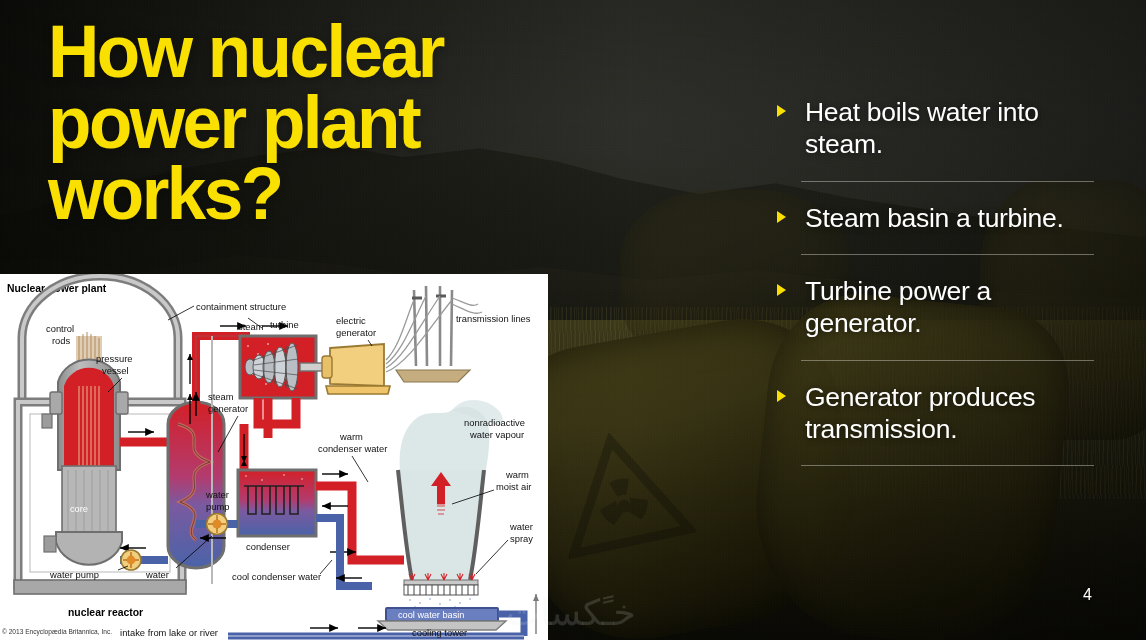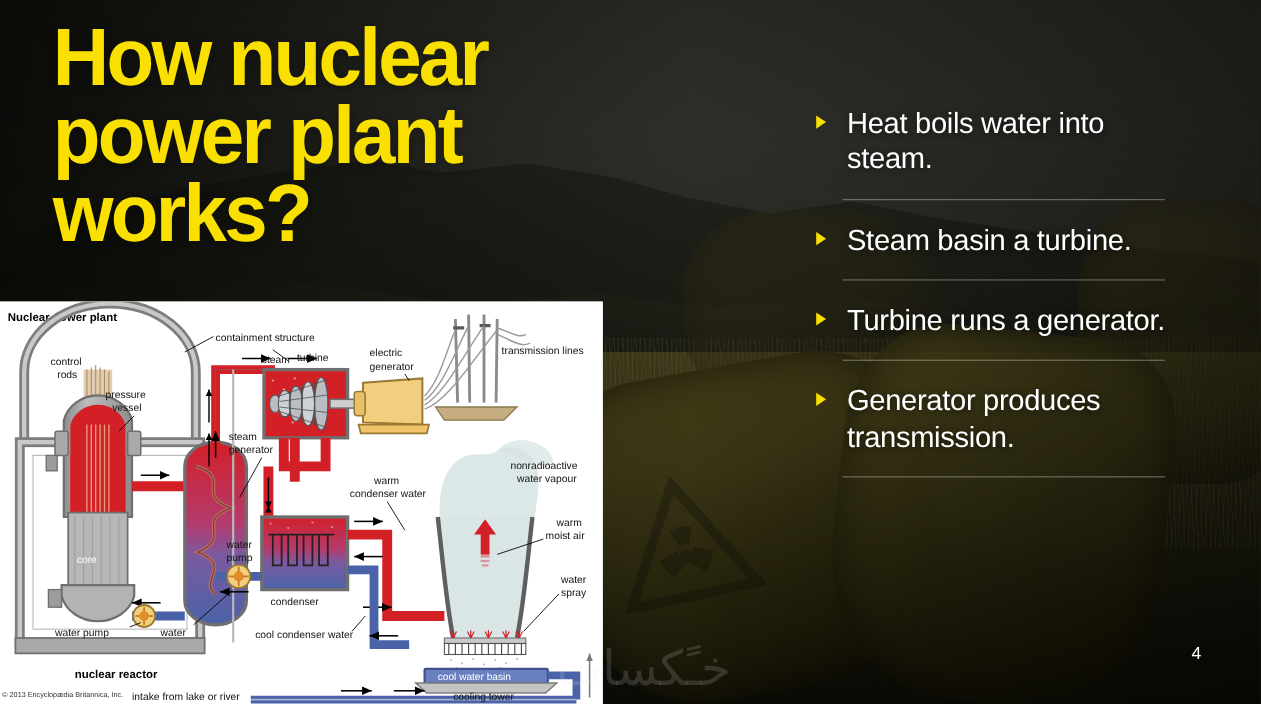--- a/index.html
+++ b/index.html
@@ -96,21 +96,21 @@
     background:#ffffff; overflow:hidden;
   }
   #diagram svg{ display:block; width:548px; height:366px; }
   .dlabel{ font-family:"Liberation Sans", sans-serif; font-size:9.4px; fill:#111; }
   .dlabel-b{ font-family:"Liberation Sans", sans-serif; font-size:10.4px; font-weight:700; fill:#000; }
   .dlabel-sm{ font-family:"Liberation Sans", sans-serif; font-size:6.6px; fill:#333; }
   .dlabel-w{ font-family:"Liberation Sans", sans-serif; font-size:9.2px; fill:#fff; }
   .lead{ stroke:#000; stroke-width:.8; fill:none; }
 
   
-  #bullets{ position:absolute; left:736px; top:96px; width:330px; }
+  #bullets{ position:absolute; left:771px; top:96px; width:330px; }
   .bullet{ position:relative; padding-left:34px; }
   .bullet .tri{
     position:absolute; left:6px; top:9px;
     width:0; height:0;
     border-left:9px solid #f9e000;
     border-top:6px solid transparent;
     border-bottom:6px solid transparent;
   }
   .bullet .btext{
     color:#ffffff;
@@ -126,21 +126,21 @@
   }
 
   
   #pagenum{
     position:absolute; right:54px; bottom:36px;
     color:#ffffff; font-size:16px; font-weight:400;
     text-shadow:0 1px 4px rgba(0,0,0,.6);
   }
   #watermark{
     position:absolute; left:506px; bottom:6px;
-    font-size:44px; color:rgba(225,228,232,.16);
+    font-size:36px; color:rgba(225,228,232,.16);
     letter-spacing:2px; white-space:nowrap;
     direction:rtl; pointer-events:none;
   }
 </style>
 </head>
 <body>
 
 <div id="slide">
 
   <div class="bg-base"></div>
@@ -511,21 +511,21 @@
     <div class="bdivider"></div>
 
     <div class="bullet">
       <span class="tri"></span>
       <div class="btext">Steam basin a turbine.</div>
     </div>
     <div class="bdivider"></div>
 
     <div class="bullet">
       <span class="tri"></span>
-      <div class="btext">Turbine runs a generator.</div>
+      <div class="btext">Turbine power a generator.</div>
     </div>
     <div class="bdivider"></div>
 
     <div class="bullet">
       <span class="tri"></span>
       <div class="btext">Generator produces transmission.</div>
     </div>
     <div class="bdivider"></div>
   </div>
 

